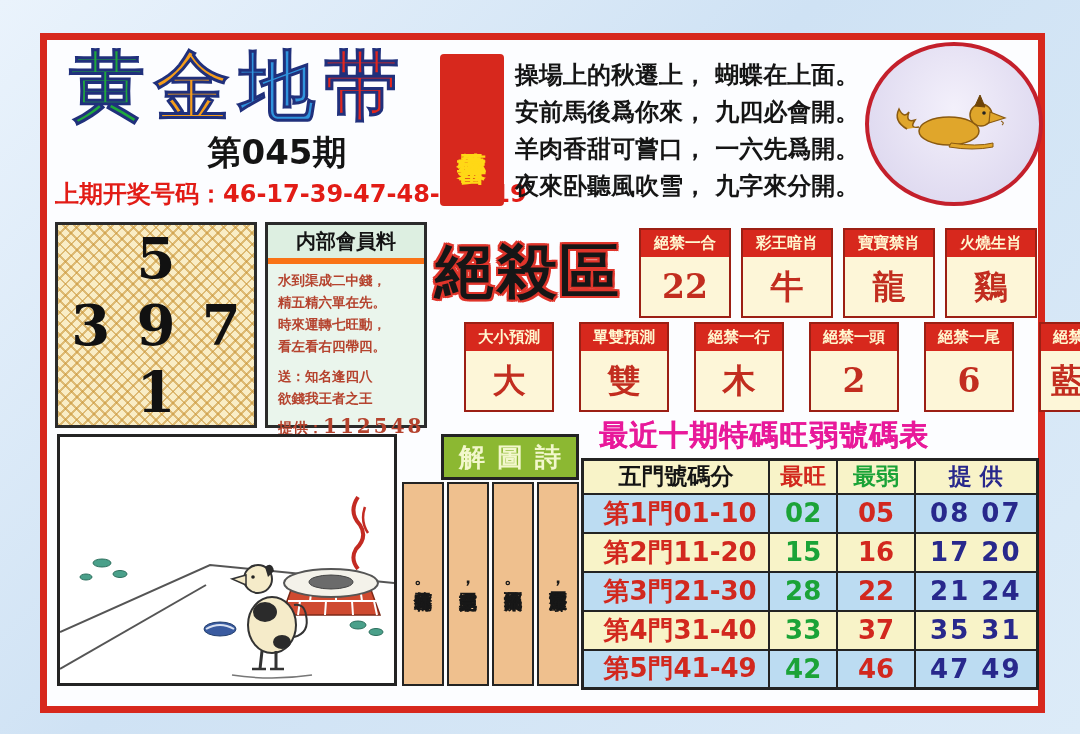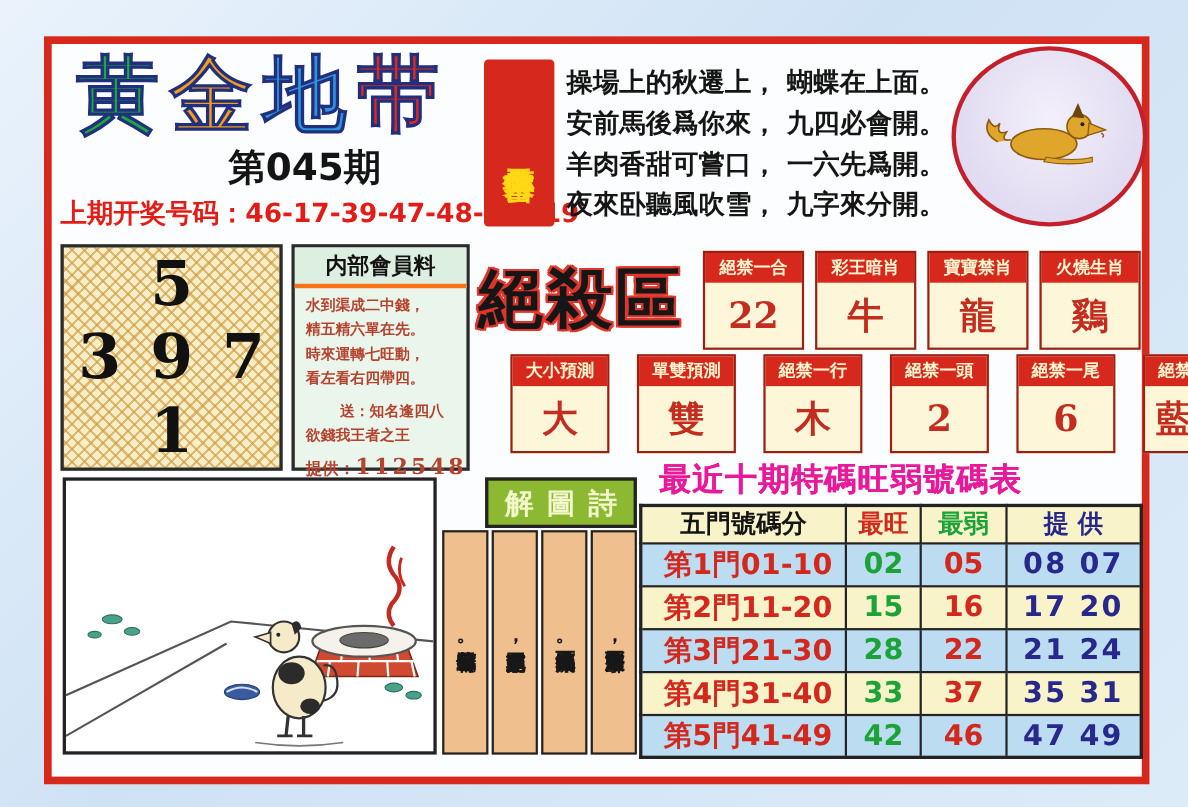--- a/index.html
+++ b/index.html
@@ -41,25 +41,25 @@
              display:grid; grid-template-columns:1fr 1fr 1fr; grid-template-rows:1fr 1fr 1fr;
              align-items:center; justify-items:center;
              font-family:"DejaVu Serif", serif; font-size:56px; font-weight:bold; color:#111; }
   .ng-top { grid-column:2; grid-row:1; } .ng-left { grid-column:1; grid-row:2; }
   .ng-center { grid-column:2; grid-row:2; } .ng-right { grid-column:3; grid-row:2; }
   .ng-bottom { grid-column:2; grid-row:3; }
 
   
   .member { left:218px; top:182px; width:162px; height:206px; border:3px solid #2b2b2b;
             background:#eaf5ec; }
-  .member-h { border-bottom:4px solid #f97316; background:#ddefe1; text-align:center;
+  .member-h { border-bottom:6px solid #f97316; background:#ddefe1; text-align:center;
               font-size:20px; font-weight:bold; color:#141414; padding:3px 0; }
   .member-b { padding:5px 8px 0 10px; font-family:"DejaVu Serif", serif;
               font-size:13.5px; font-weight:bold; color:#b5432e; line-height:22px; white-space:nowrap; }
-  .member-b .gap { margin-top:8px;margin-left:31px; }
+  .member-b .gap { margin-top:8px; }
   .provide-line { margin-top:6px; font-size:15px; }
   .provide-num { font-size:20px; letter-spacing:3px; }
 
   
   .kz-title { left:388px; top:192px; width:210px; font-size:60px; font-weight:bold; color:#161616;
               font-family:"DejaVu Serif", serif; white-space:nowrap; letter-spacing:2px;
               text-shadow:-2px -2px 0 #e0352b, 2px -2px 0 #e0352b, -2px 2px 0 #e0352b,
                            2px 2px 0 #e0352b, 0 -2px 0 #e0352b, 0 2px 0 #e0352b,
                           -2px 0 0 #e0352b, 2px 0 0 #e0352b; }
   .cells { display:flex; }

